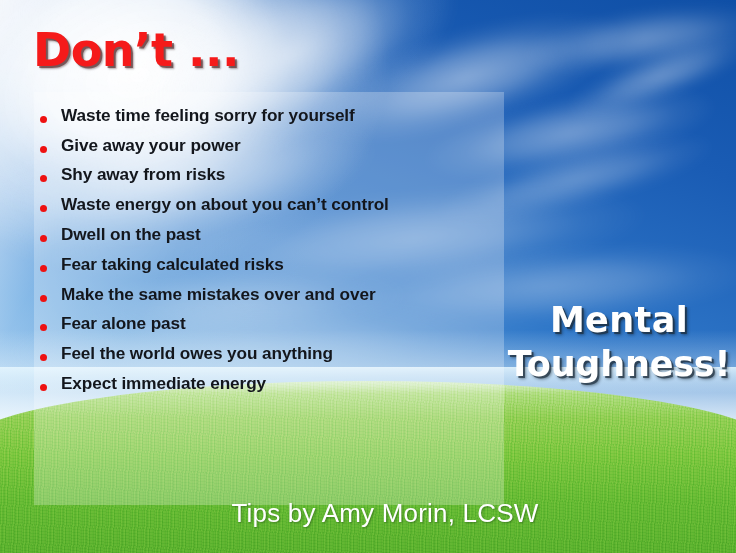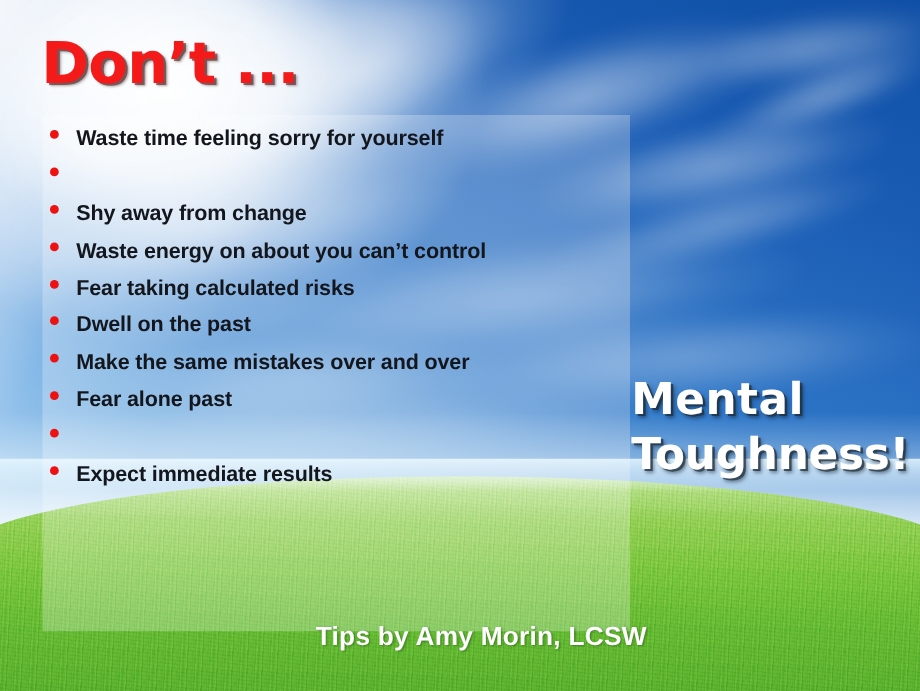--- a/index.html
+++ b/index.html
@@ -172,21 +172,21 @@
     position: absolute;
     left: 40px;
     top: 96px;
     width: 470px;
     margin: 0;
     padding: 0;
     list-style: none;
   }
   .bullets li {
     display: flex;
-    align-items: center;
+    align-items: flex-end;
     height: 29.8px;
     white-space: nowrap;
   }
   .bullet-dot {
     display: inline-block;
     width: 7px;
     height: 7px;
     min-width: 7px;
     border-radius: 50%;
     background: #ee1111;
@@ -201,20 +201,21 @@
     color: #13161c;
     letter-spacing: -0.1px;
   }
 
   
   .mt {
     position: absolute;
     left: 505px;
     top: 298px;
     width: 228px;
+    text-align: center;
     font-family: "DejaVu Sans", sans-serif;
     font-weight: bold;
     font-size: 35px;
     line-height: 44px;
     color: #ffffff;
     letter-spacing: 0.4px;
     text-shadow:
       2px 2px 0 rgba(30,45,60,0.70),
       3px 3px 3px rgba(15,30,45,0.45);
   }
@@ -223,22 +224,22 @@
 
   
   .footer {
     position: absolute;
     left: 0;
     right: 0;
     top: 498px;
     text-align: center;
     padding-left: 34px;
     font-family: "Liberation Sans", sans-serif;
-    font-size: 21px;
-    font-weight: bold;
+    font-size: 26px;
+    font-weight: normal;
     color: #ffffff;
     letter-spacing: 0.2px;
     text-shadow: 1px 1px 2px rgba(25,60,15,0.45);
   }
 </style>
 </head>
 <body>
 
 <div class="slide">
 
@@ -269,51 +270,53 @@
 
   <div class="title">Don’t ...</div>
 
   <ul class="bullets">
     <li>
       <span class="bullet-dot"></span>
       <span class="bullet-text">Waste  time feeling sorry for yourself</span>
     </li>
     <li>
       <span class="bullet-dot"></span>
-    </li>
-    <li>
-      <span class="bullet-dot"></span>
-      <span class="bullet-text">Shy away from change</span>
+      <span class="bullet-text">Give away your power</span>
+    </li>
+    <li>
+      <span class="bullet-dot"></span>
+      <span class="bullet-text">Shy away from risks</span>
     </li>
     <li>
       <span class="bullet-dot"></span>
       <span class="bullet-text">Waste energy on about you can’t control</span>
     </li>
     <li>
       <span class="bullet-dot"></span>
+      <span class="bullet-text">Dwell on the past</span>
+    </li>
+    <li>
+      <span class="bullet-dot"></span>
       <span class="bullet-text">Fear taking calculated risks</span>
     </li>
     <li>
       <span class="bullet-dot"></span>
-      <span class="bullet-text">Dwell on the past</span>
-    </li>
-    <li>
-      <span class="bullet-dot"></span>
       <span class="bullet-text">Make the same mistakes over and over</span>
     </li>
     <li>
       <span class="bullet-dot"></span>
       <span class="bullet-text">Fear alone past</span>
     </li>
     <li>
       <span class="bullet-dot"></span>
-    </li>
-    <li>
-      <span class="bullet-dot"></span>
-      <span class="bullet-text">Expect immediate results</span>
+      <span class="bullet-text">Feel the world owes you anything</span>
+    </li>
+    <li>
+      <span class="bullet-dot"></span>
+      <span class="bullet-text">Expect immediate energy</span>
     </li>
   </ul>
 
   <div class="mt">
     <span class="mt-line mt-line1">Mental</span>
     <span class="mt-line mt-line2">Toughness!</span>
   </div>
 
   <div class="footer">Tips by Amy Morin, LCSW</div>
 

